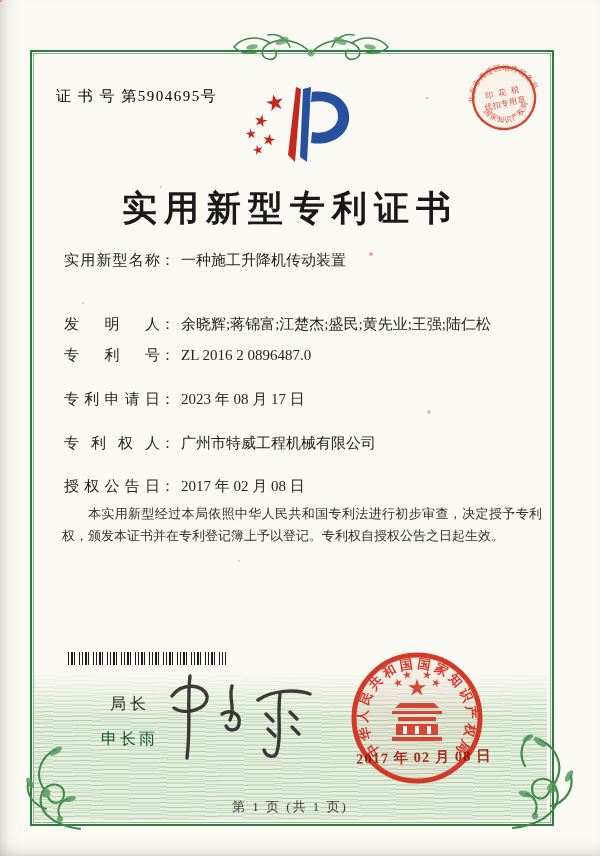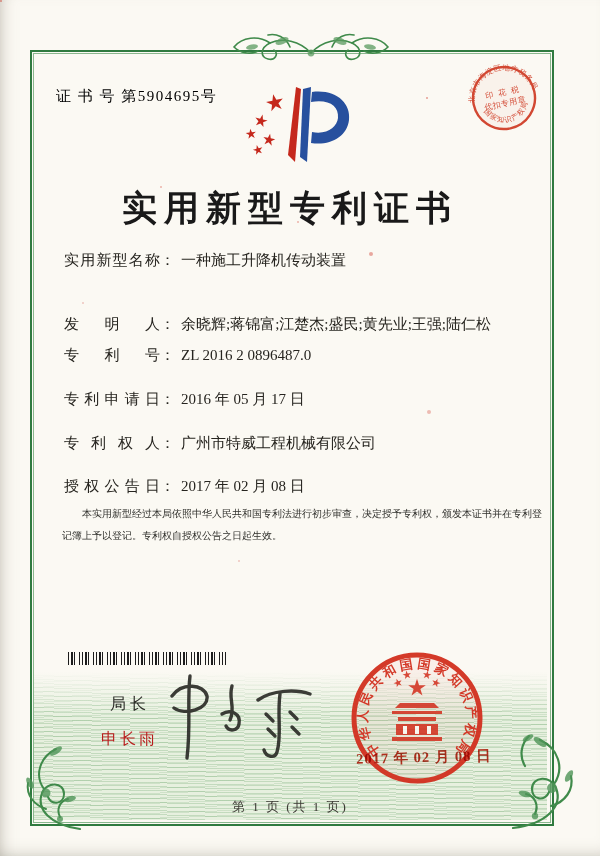--- a/index.html
+++ b/index.html
@@ -40,33 +40,33 @@
     font-size:35px;font-weight:700;color:#191919;letter-spacing:7px;z-index:3;
   }
   .fields{position:absolute;left:64px;top:0;z-index:3;}
   .field-row{position:absolute;left:0;white-space:nowrap;font-size:15px;color:#26241f;}
   .field-row .lbl{display:inline-block;width:96px;text-align:justify;text-align-last:justify;}
   .field-row .colon{margin-right:6px;}
   .row-0{top:251px;} .row-1{top:315px;} .row-2{top:346px;}
   .row-3{top:390px;} .row-4{top:434px;} .row-5{top:477px;}
   .body-text{
     position:absolute;left:62px;top:503px;width:480px;z-index:3;
-    font-size:10px;line-height:22.3px;color:#30302c;text-align:justify;
+    font-size:13px;line-height:22.3px;color:#30302c;text-align:justify;
   }
   .body-text p{margin:0;text-indent:2em;}
   .barcode{
     position:absolute;left:68px;top:652px;width:158px;height:13px;z-index:3;
     background:repeating-linear-gradient(90deg,
       #1c1c1c 0 1px, transparent 1px 3px,
       #1c1c1c 3px 5px, transparent 5px 6px,
       #1c1c1c 6px 7px, transparent 7px 11px,
       #1c1c1c 11px 12px, transparent 12px 14px);
   }
   .director-title{position:absolute;left:110px;top:694px;font-size:16px;color:#2a2a26;letter-spacing:4px;z-index:3;font-family:Liberation Mono, monospace;}
-  .director-name{position:absolute;left:101px;top:729px;font-size:16px;color:#b91c1c;letter-spacing:3px;z-index:3;font-family:"Liberation Sans","DejaVu Sans",sans-serif;}
+  .director-name{position:absolute;left:101px;top:729px;font-size:16px;color:#14532d;letter-spacing:3px;z-index:3;font-family:"Liberation Sans","DejaVu Sans",sans-serif;}
   .signature{position:absolute;left:160px;top:664px;z-index:4;}
   .footer{
     position:absolute;left:30px;top:786px;width:520px;text-align:center;
     font-size:13px;color:#3c3a34;letter-spacing:2px;z-index:3;margin-top:12px;
   }
   .tax-stamp{position:absolute;left:460px;top:54px;z-index:4;transform:rotate(-12deg);opacity:.92;}
   .office-seal{position:absolute;left:347px;top:648px;z-index:4;opacity:.95;}
   .seal-date{
     position:absolute;left:356px;top:748px;z-index:5;white-space:nowrap;
     font-size:14.5px;font-weight:700;color:#c23422;letter-spacing:1px;
@@ -138,21 +138,21 @@
   <div class="field-row row-0">
     <span class="lbl">实用新型名称</span><span class="colon">：</span><span>一种施工升降机传动装置</span>
   </div>
   <div class="field-row row-1">
     <span class="lbl">发明人</span><span class="colon">：</span><span>余晓辉;蒋锦富;江楚杰;盛民;黄先业;王强;陆仁松</span>
   </div>
   <div class="field-row row-2">
     <span class="lbl">专利号</span><span class="colon">：</span><span>ZL 2016 2 0896487.0</span>
   </div>
   <div class="field-row row-3">
-    <span class="lbl">专利申请日</span><span class="colon">：</span><span>2016 年 05 月 17 日</span>
+    <span class="lbl">专利申请日</span><span class="colon">：</span><span>2023 年 08 月 17 日</span>
   </div>
   <div class="field-row row-4">
     <span class="lbl">专利权人</span><span class="colon">：</span><span>广州市特威工程机械有限公司</span>
   </div>
   <div class="field-row row-5">
     <span class="lbl">授权公告日</span><span class="colon">：</span><span>2017 年 02 月 08 日</span>
   </div>
 </div>
 
 <div class="body-text">

